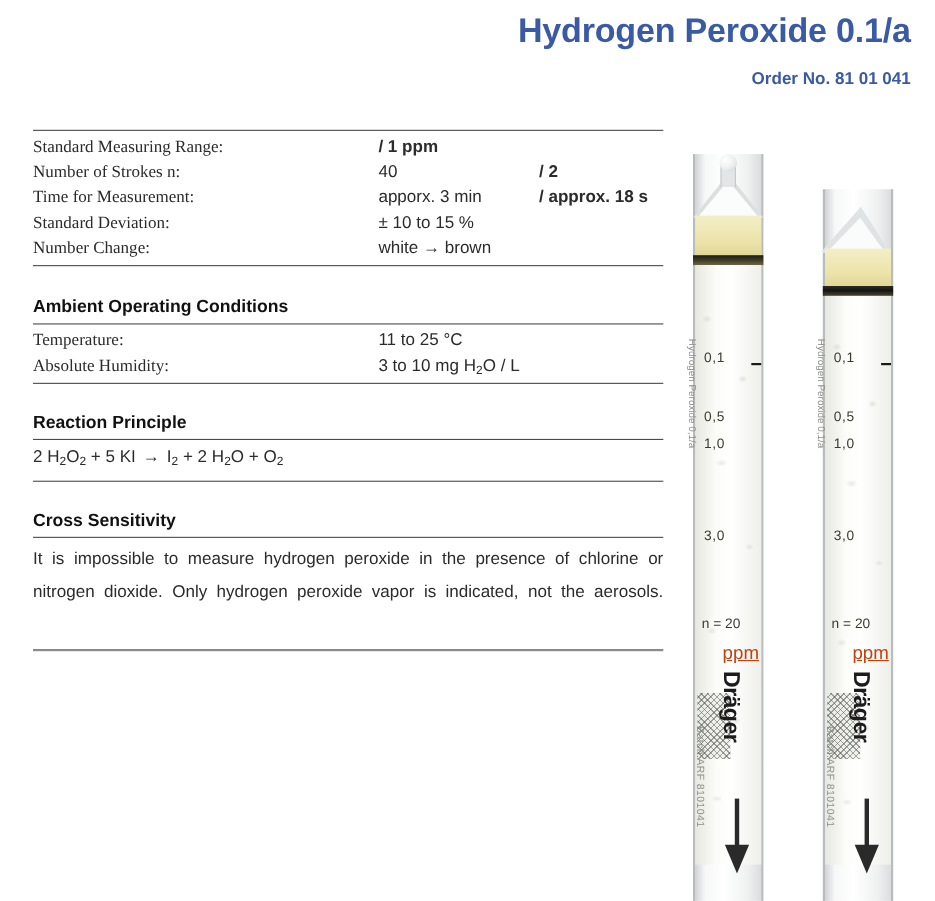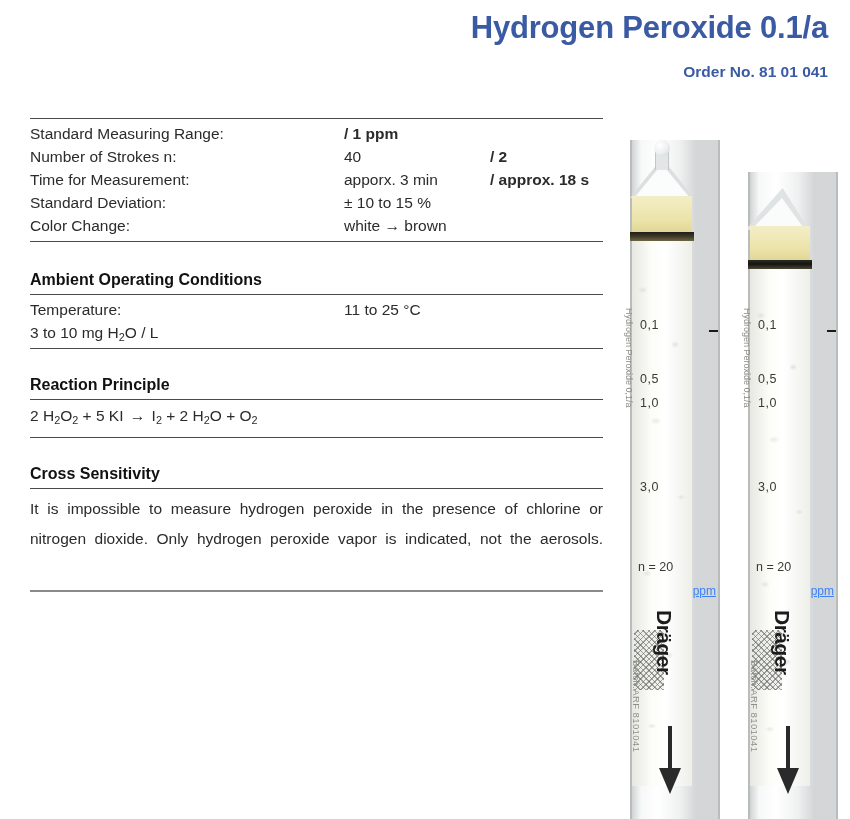--- a/index.html
+++ b/index.html
@@ -82,20 +82,21 @@
     align-items: baseline;
     height: 23px;
     font-size: 15.5px;
     color: #2b2b2b;
     line-height: 23px;
   }
   .row .lbl {
     width: 314px;
     flex: 0 0 314px;
     white-space: nowrap;
+    font-family: Liberation Serif, serif;
   }
   .row .v1 {
     width: 146px;
     flex: 0 0 146px;
     white-space: nowrap;
   }
   .row .v2 {
     flex: 1 1 auto;
     white-space: nowrap;
     font-weight: bold;
@@ -133,21 +134,20 @@
     position: absolute;
     left: 604px;
     top: 0;
     width: 246px;
     height: 819px;
     overflow: hidden;
   }
   .tube {
     position: absolute;
     width: 64px;
-    padding-left: 26px;
   }
   #tube-left  { left: 26px; top: 140px; height: 679px; }
   #tube-right { left: 144px; top: 172px; height: 647px; }
 
   .tube-glass {
     position: absolute;
     left: 0; right: 0; top: 0; bottom: 0;
     border-left: 2px solid #b9bcbd;
     border-right: 2px solid #b9bcbd;
     background: linear-gradient(to right,
@@ -297,22 +297,22 @@
   .strokes-label {
     position: absolute;
     left: 8px;
     font-size: 12.5px;
     color: #3a3a30;
     white-space: nowrap;
   }
   .unit-label {
     position: absolute;
     right: 4px;
-    font-size: 12px;
-    color: #3b82f6;
+    font-size: 17px;
+    color: #c2410c;
     white-space: nowrap;
     text-decoration: underline;
   }
   .side-text {
     position: absolute;
     left: -1px;
     font-size: 9px;
     color: #8a8c84;
     transform: rotate(90deg);
     transform-origin: left top;
@@ -385,39 +385,40 @@
         <span class="lbl">Time for Measurement:</span>
         <span class="v1">apporx. 3 min</span>
         <span class="v2">/ approx. 18 s</span>
       </div>
       <div class="row">
         <span class="lbl">Standard Deviation:</span>
         <span class="v1">± 10 to 15 %</span>
         <span class="v2"></span>
       </div>
       <div class="row">
-        <span class="lbl">Color Change:</span>
+        <span class="lbl">Number Change:</span>
         <span class="v1">white → brown</span>
         <span class="v2"></span>
       </div>
     </div>
     <div class="rule-bottom"></div>
   </div>
 
   <div class="spacer-lg"></div>
 
   <div class="section">
     <div class="section-title">Ambient Operating Conditions</div>
     <div class="rule-top"></div>
     <div class="rows-pad-top rows-pad-bot">
       <div class="row">
         <span class="lbl">Temperature:</span>
         <span class="v1">11 to 25 °C</span>
       </div>
       <div class="row">
+        <span class="lbl">Absolute Humidity:</span>
         <span class="v1"><span>3 to 10 mg H</span><sub>2</sub><span>O / L</span></span>
       </div>
     </div>
     <div class="rule-bottom"></div>
   </div>
 
   <div class="spacer-md"></div>
 
   <div class="section">
     <div class="section-title">Reaction Principle</div>

